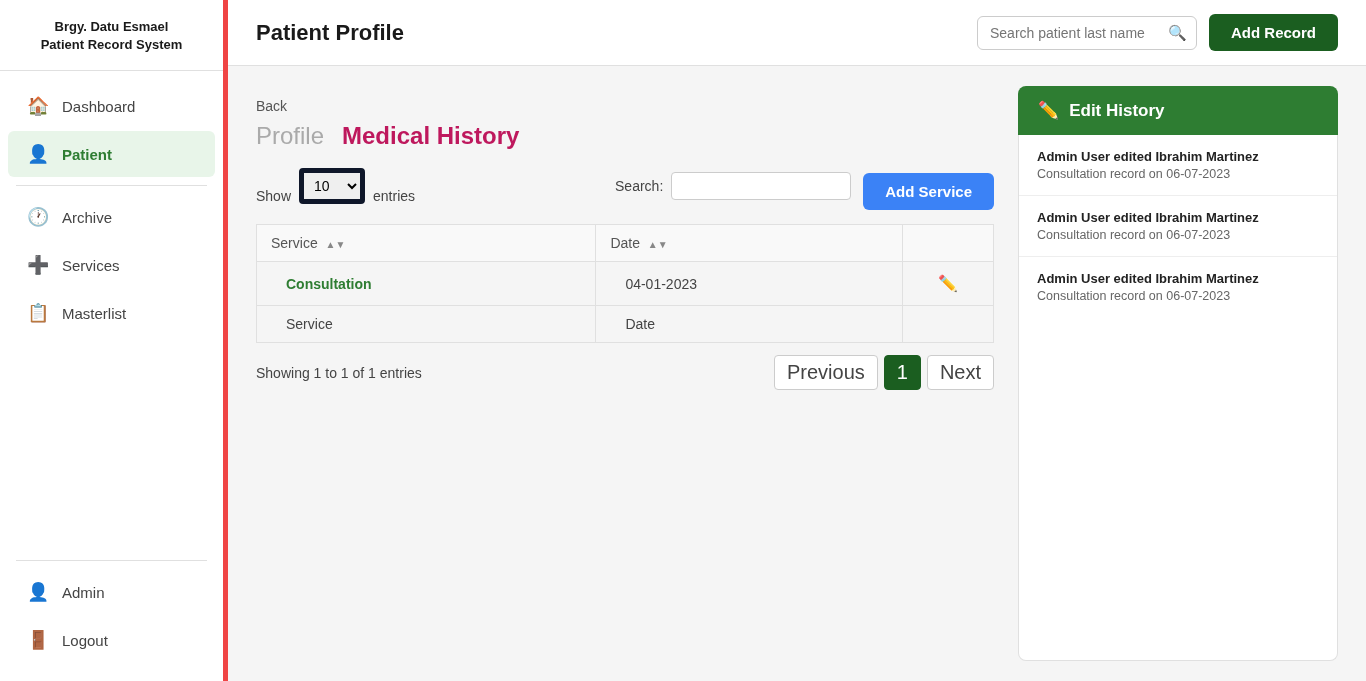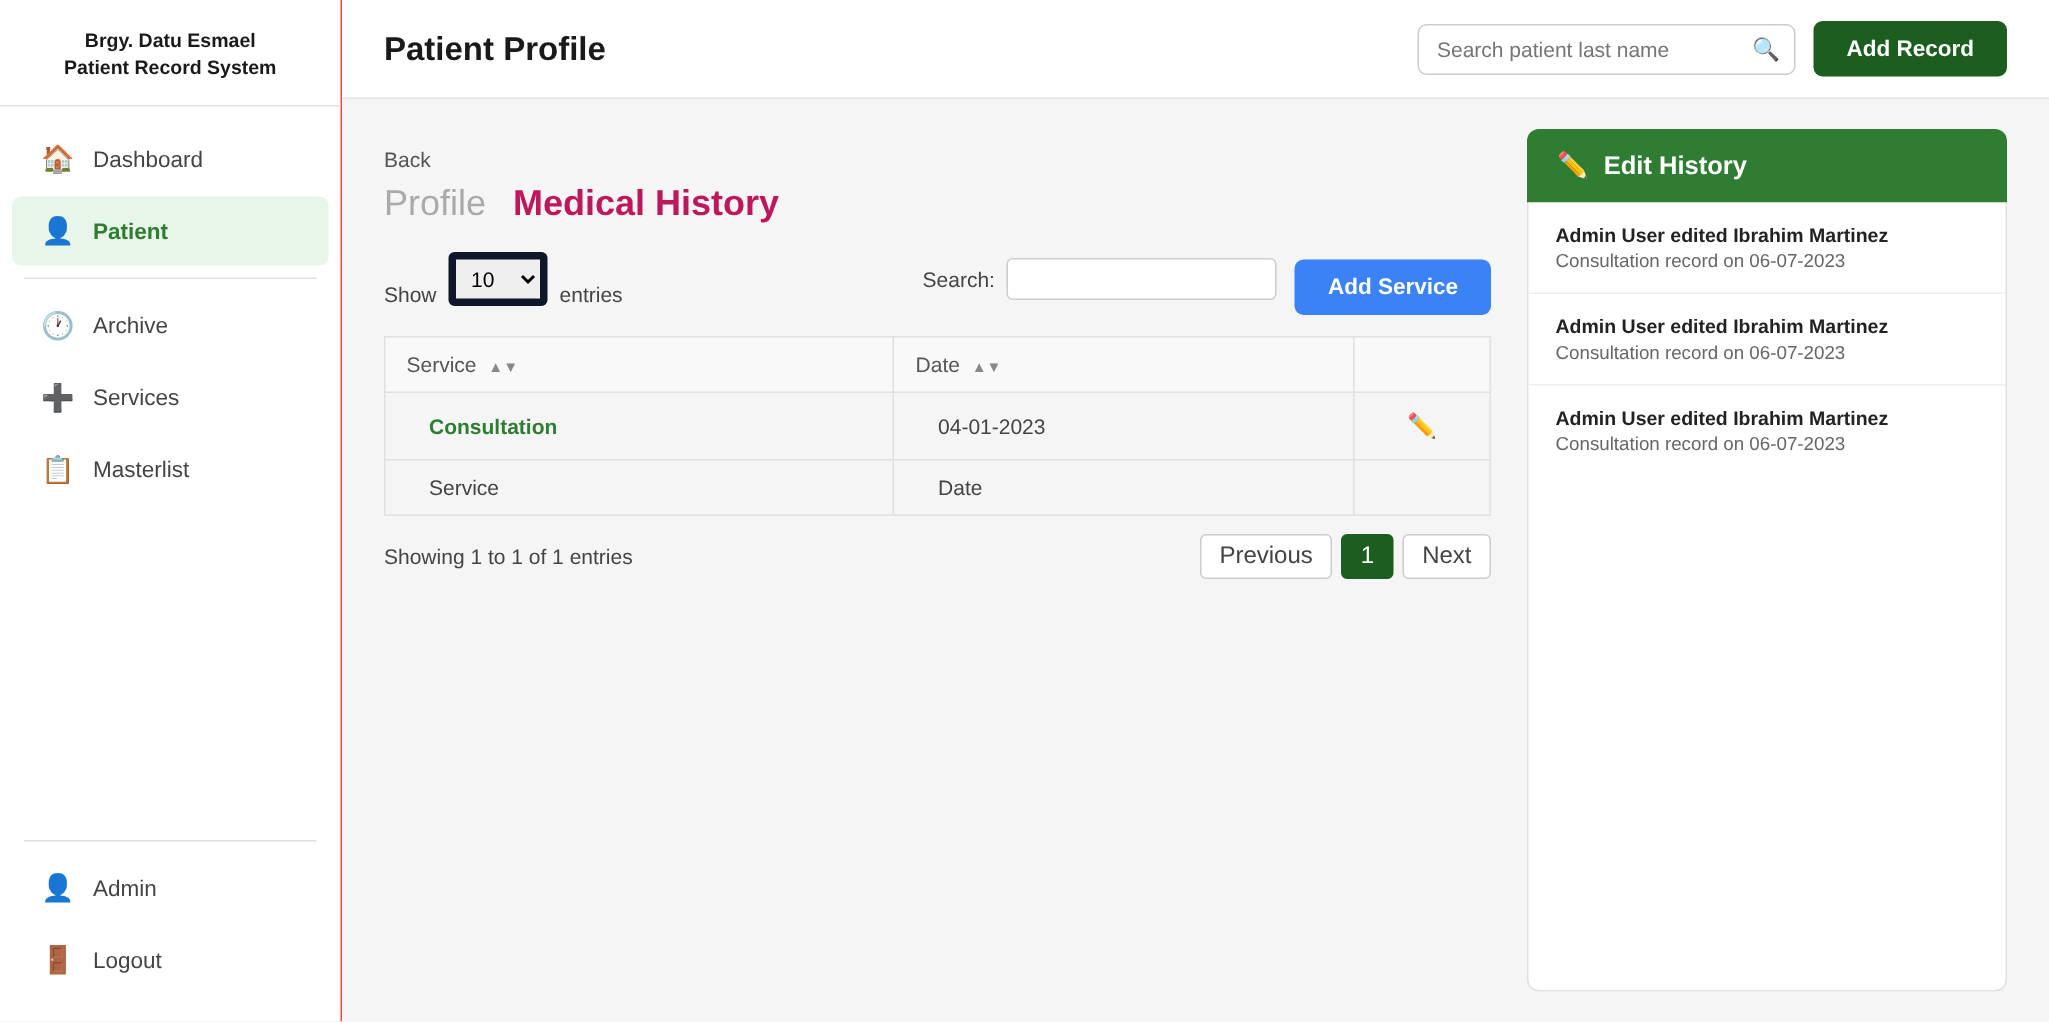--- a/index.html
+++ b/index.html
@@ -3,21 +3,21 @@
   <meta charset="utf-8">
   <style>
     * { box-sizing: border-box; margin: 0; padding: 0; }
     body { font-family: Arial, sans-serif; background: #f5f5f5; display: flex; height: 681px; overflow: hidden; }
 
     
     .sidebar {
       width: 228px;
       min-width: 228px;
       background: #fff;
-      border-right: 1px solid #ef4444;
+      border-right: 5px solid #ef4444;
       display: flex;
       flex-direction: column;
       padding: 0;
       height: 681px;
     }
     .sidebar-logo {
       padding: 18px 20px 16px 20px;
       font-size: 13px;
       font-weight: bold;
       color: #1a1a1a;
@@ -94,21 +94,21 @@
     .search-wrapper {
       position: relative;
       display: flex;
       align-items: center;
     }
     .search-input {
       padding: 8px 36px 8px 12px;
       border: 1px solid #ccc;
       border-radius: 6px;
       font-size: 14px;
-      width: 252px;
+      width: 220px;
       outline: none;
       color: #888;
     }
     .search-icon-wrap {
       position: absolute;
       right: 10px;
       color: #888;
       font-size: 15px;
     }
     .add-record-btn {
@@ -254,21 +254,21 @@
       display: flex;
       align-items: center;
       gap: 6px;
     }
     .page-btn {
       padding: 5px 12px;
       border: 1px solid #ccc;
       border-radius: 4px;
       background: #fff;
       cursor: pointer;
-      font-size: 16px;
+      font-size: 20px;
       color: #444;
     }
     .page-btn.current {
       background: #1b5e20;
       color: #fff;
       border-color: #1b5e20;
     }
     .sort-arrow { font-size: 10px; color: #888; margin-left: 4px; }
 
     

